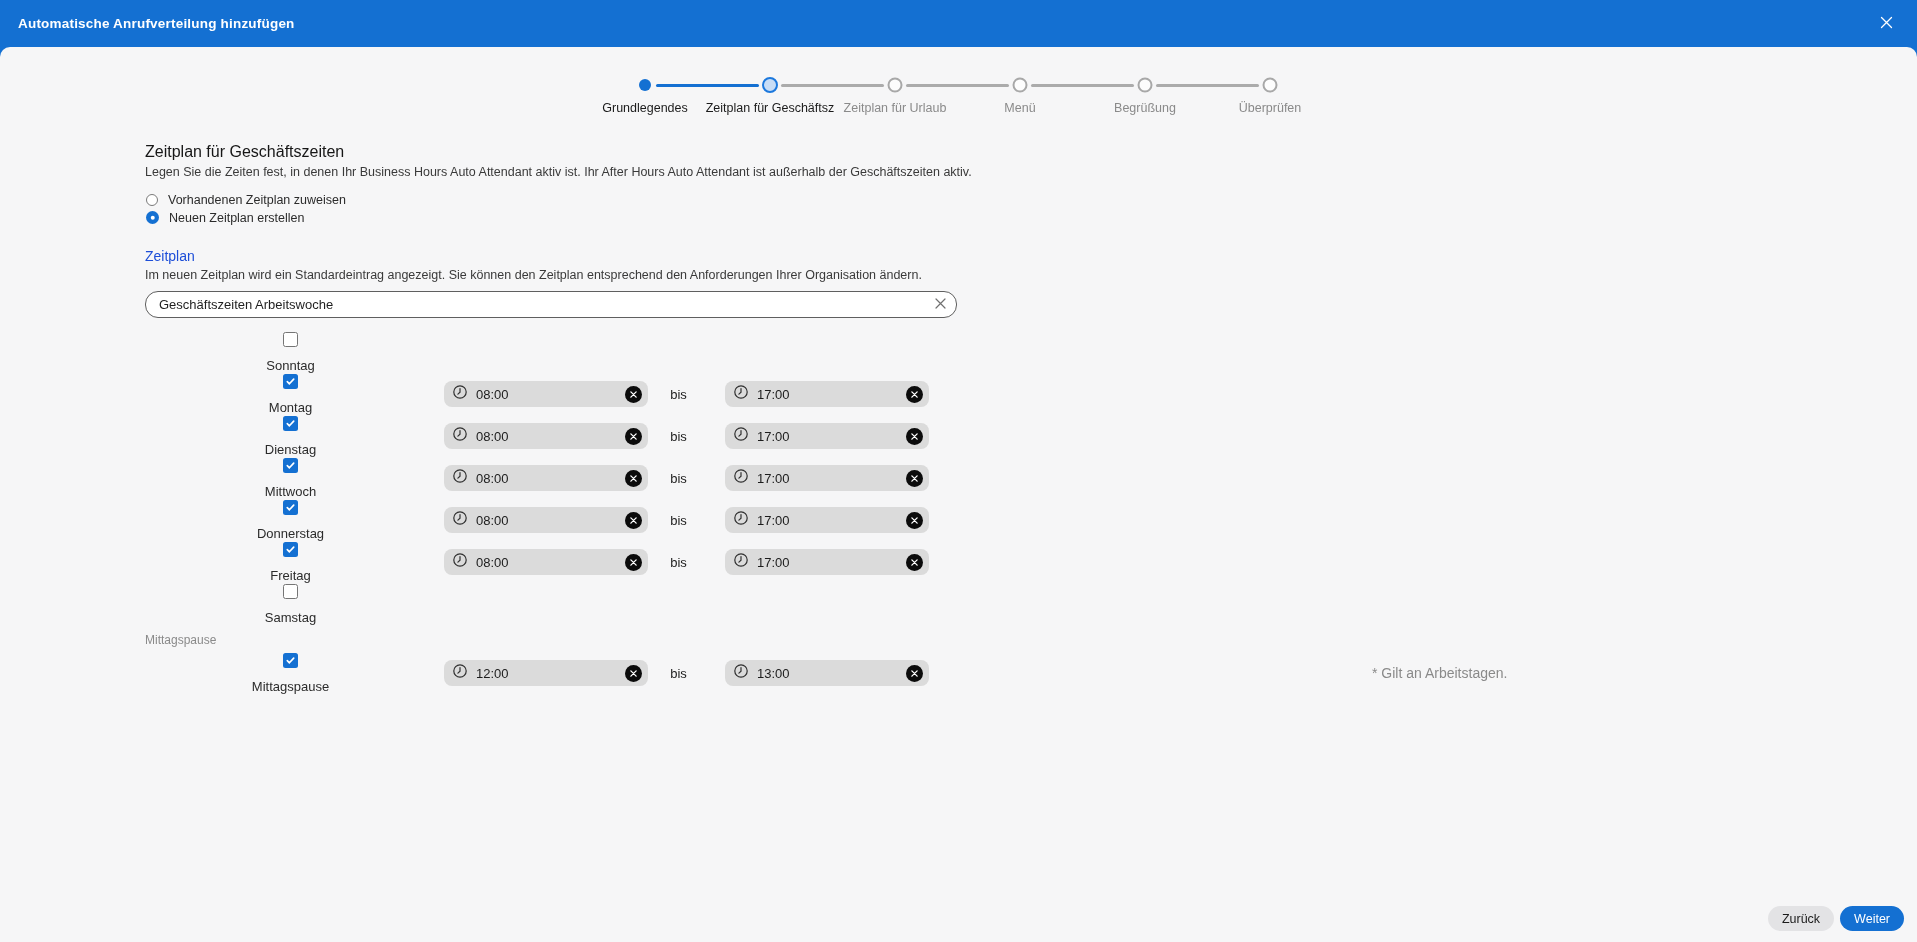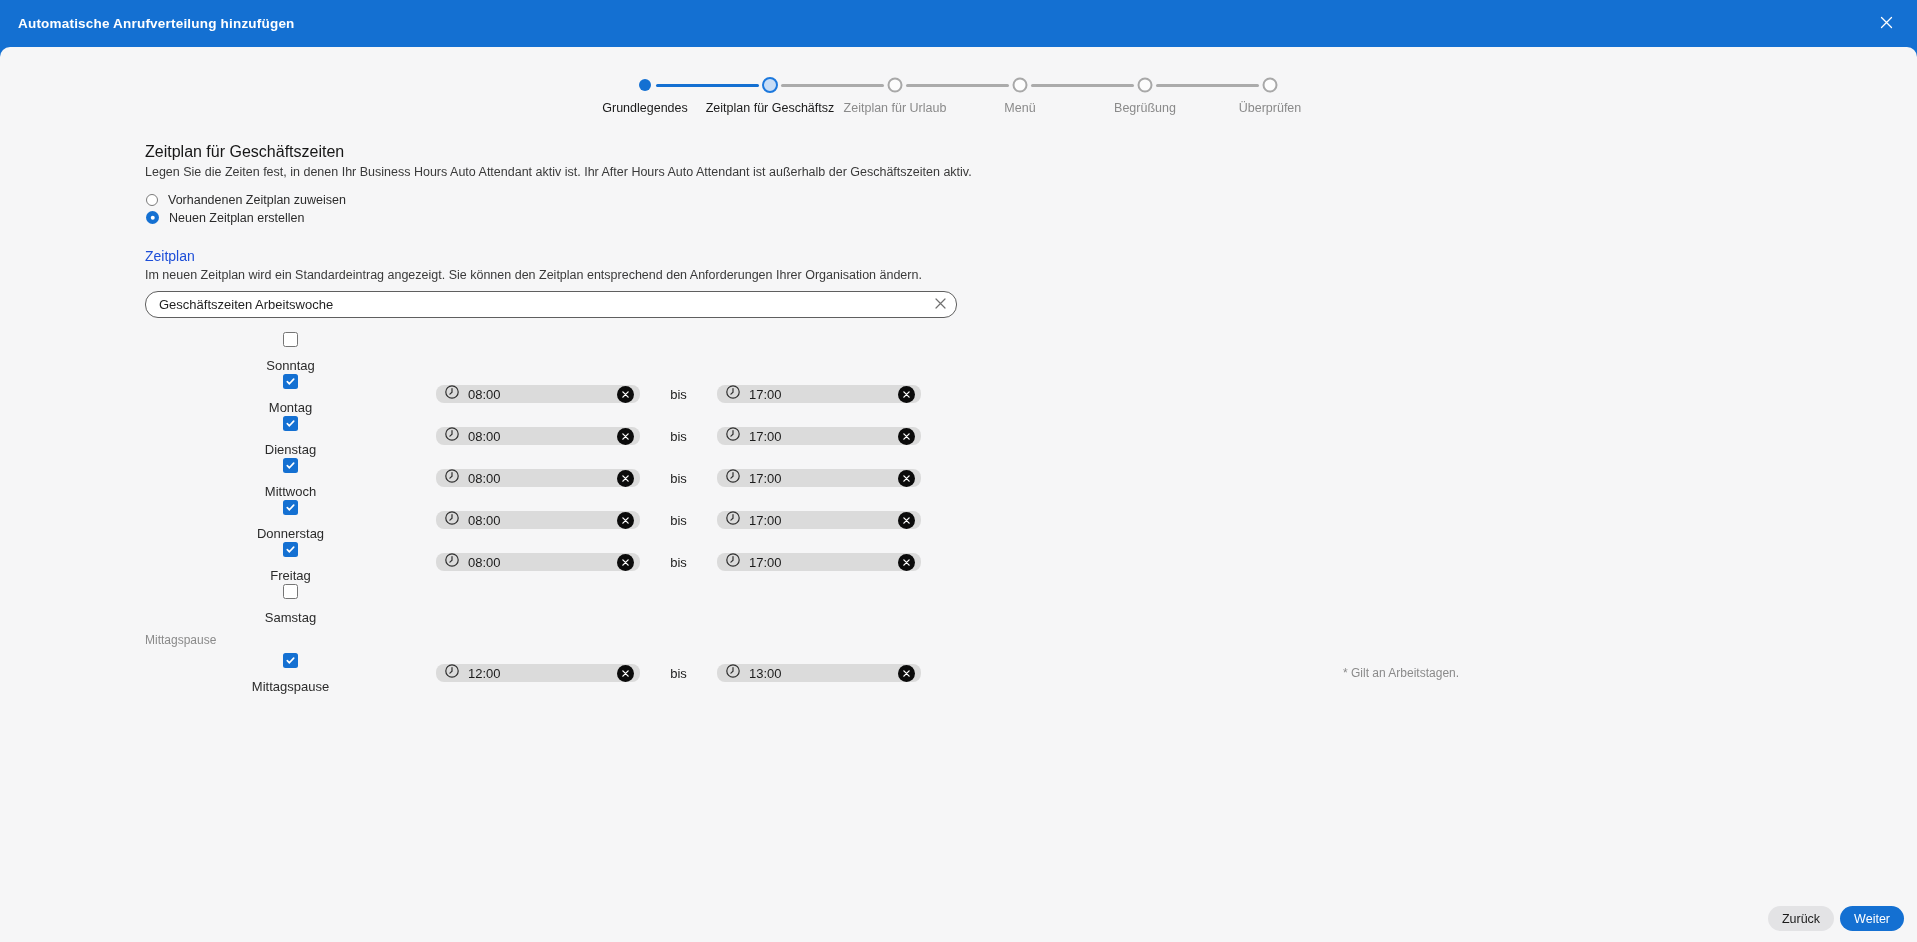--- a/index.html
+++ b/index.html
@@ -72,32 +72,32 @@
   .cbox {
     width:15px; height:15px; border:1.5px solid #757575; border-radius:2.5px;
     background:#FFFFFF; display:flex; align-items:center; justify-content:center;
     cursor:pointer; flex:none;
   }
   .cbox.checked { border:none; background:#1470D2; }
   .cbox svg { display:none; }
   .cbox.checked svg { display:block; }
   .day-label { font-size:13px; color:#2B2B2B; }
   .timefield {
-    width:204px; height:18px; background:#DBDBDB; border-radius:8px;
-    display:flex; align-items:center; padding:0 6px 0 8px; cursor:pointer;
+    width:204px; height:26px; background:#DBDBDB; border-radius:8px;
+    display:flex; align-items:center; padding:0 6px 0 8px; cursor:pointer;margin-left:8px;
   }
   .t-val { font-size:13px; color:#1C1C1C; margin-left:8px; flex:1; }
   .clearbtn {
     width:17px; height:17px; border-radius:50%; background:#0B0B0B; border:none;
     display:flex; align-items:center; justify-content:center; cursor:pointer; flex:none;
   }
   .bis { text-align:center; font-size:13px; color:#1C1C1C; }
   .lunch-head { margin-top:8px; font-size:12px; color:#8A8A8A; height:15px; }
   .lunch-row { margin-top:4px; }
-  .note { position:absolute; left:1198px; top:50%; transform:translateY(-50%); font-size:12px; color:#8A8A8A; white-space:nowrap; }
+  .note { position:absolute; left:1227px; top:50%; transform:translateY(-50%); font-size:14px; color:#8A8A8A; white-space:nowrap; }
   
   .footer-btns { position:absolute; right:13px; bottom:11px; display:flex; gap:6px; }
   .btn {
     height:25px; padding:3px 14px; border:none; border-radius:13px; font-size:12.5px;
     font-family:"Liberation Sans", sans-serif; cursor:pointer; display:flex; align-items:center;
   }
   .btn-back { background:#E3E3E5; color:#1B1B1B; }
   .btn-next { background:#1470D2; color:#FFFFFF; }
 </style>
 </head>

